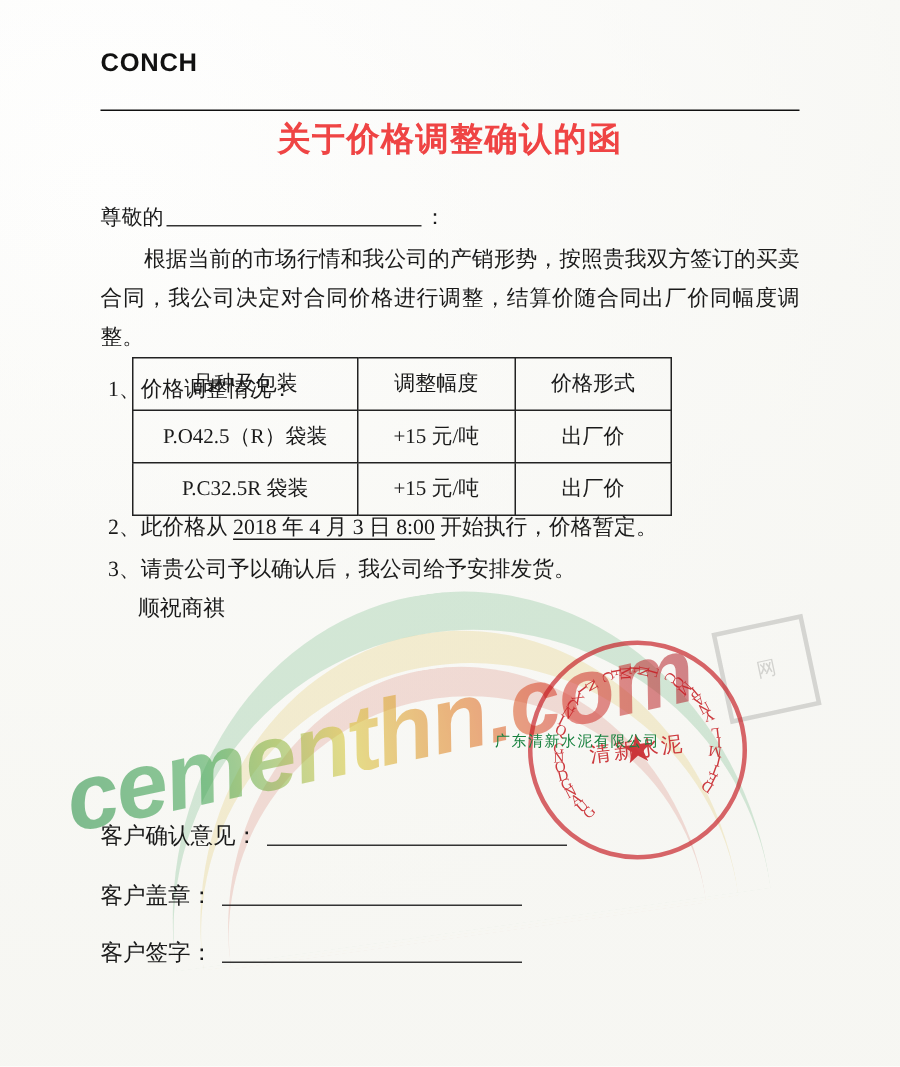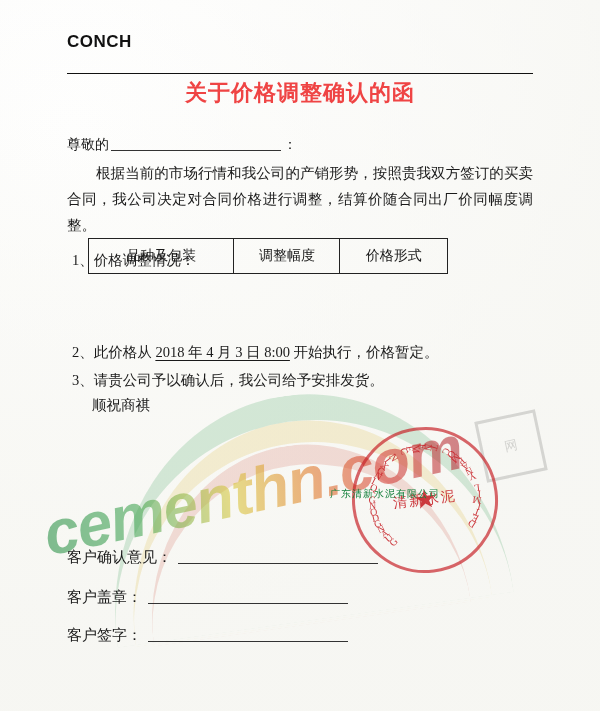--- a/index.html
+++ b/index.html
@@ -307,20 +307,30 @@
 
   <table class="price-table">
     <thead>
       <tr>
         <th class="col-a">品种及包装</th>
         <th class="col-b">调整幅度</th>
         <th class="col-c">价格形式</th>
       </tr>
     </thead>
     <tbody>
+      <tr>
+        <td>P.O42.5（R）袋装</td>
+        <td>+15 元/吨</td>
+        <td>出厂价</td>
+      </tr>
+      <tr>
+        <td>P.C32.5R 袋装</td>
+        <td>+15 元/吨</td>
+        <td>出厂价</td>
+      </tr>
     </tbody>
   </table>
 
   <div class="list-item item2">
     <span>2、此价格从 </span><span class="u">2018 年 4 月 3 日 8:00</span><span> 开始执行，价格暂定。</span>
   </div>
 
   <div class="list-item item3">3、请贵公司予以确认后，我公司给予安排发货。</div>
 
   <div class="closing">顺祝商祺</div>

